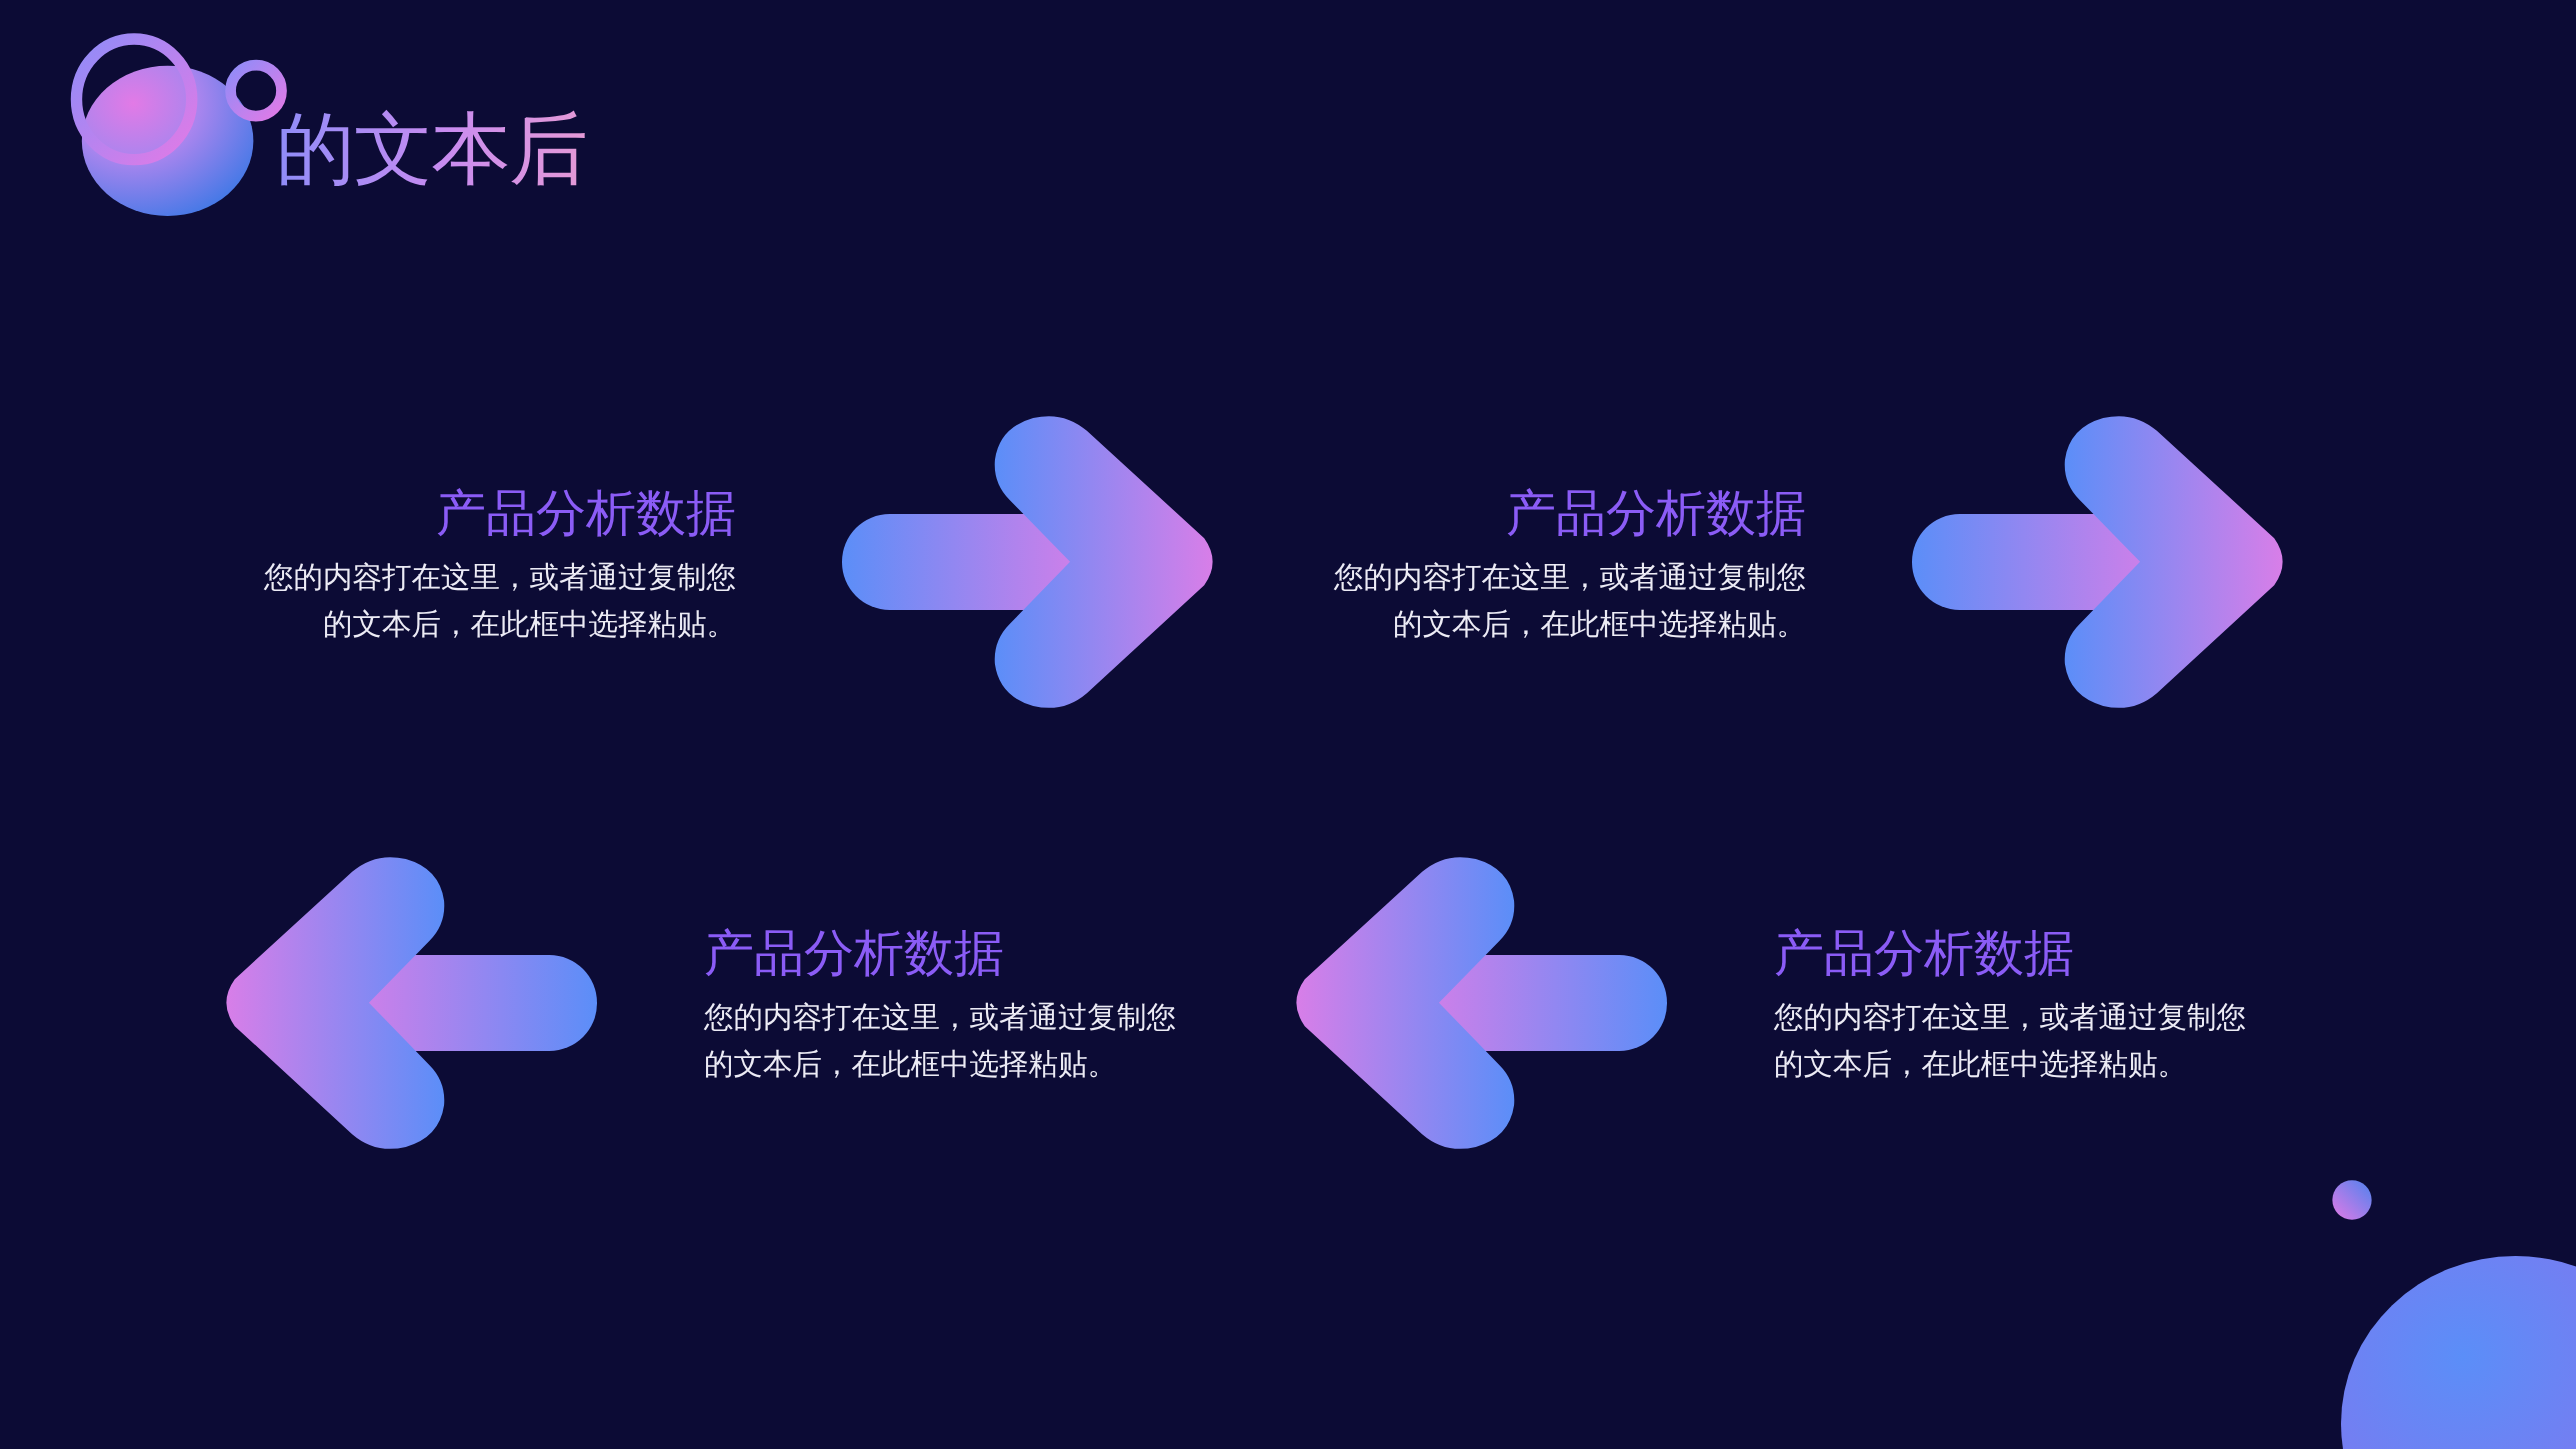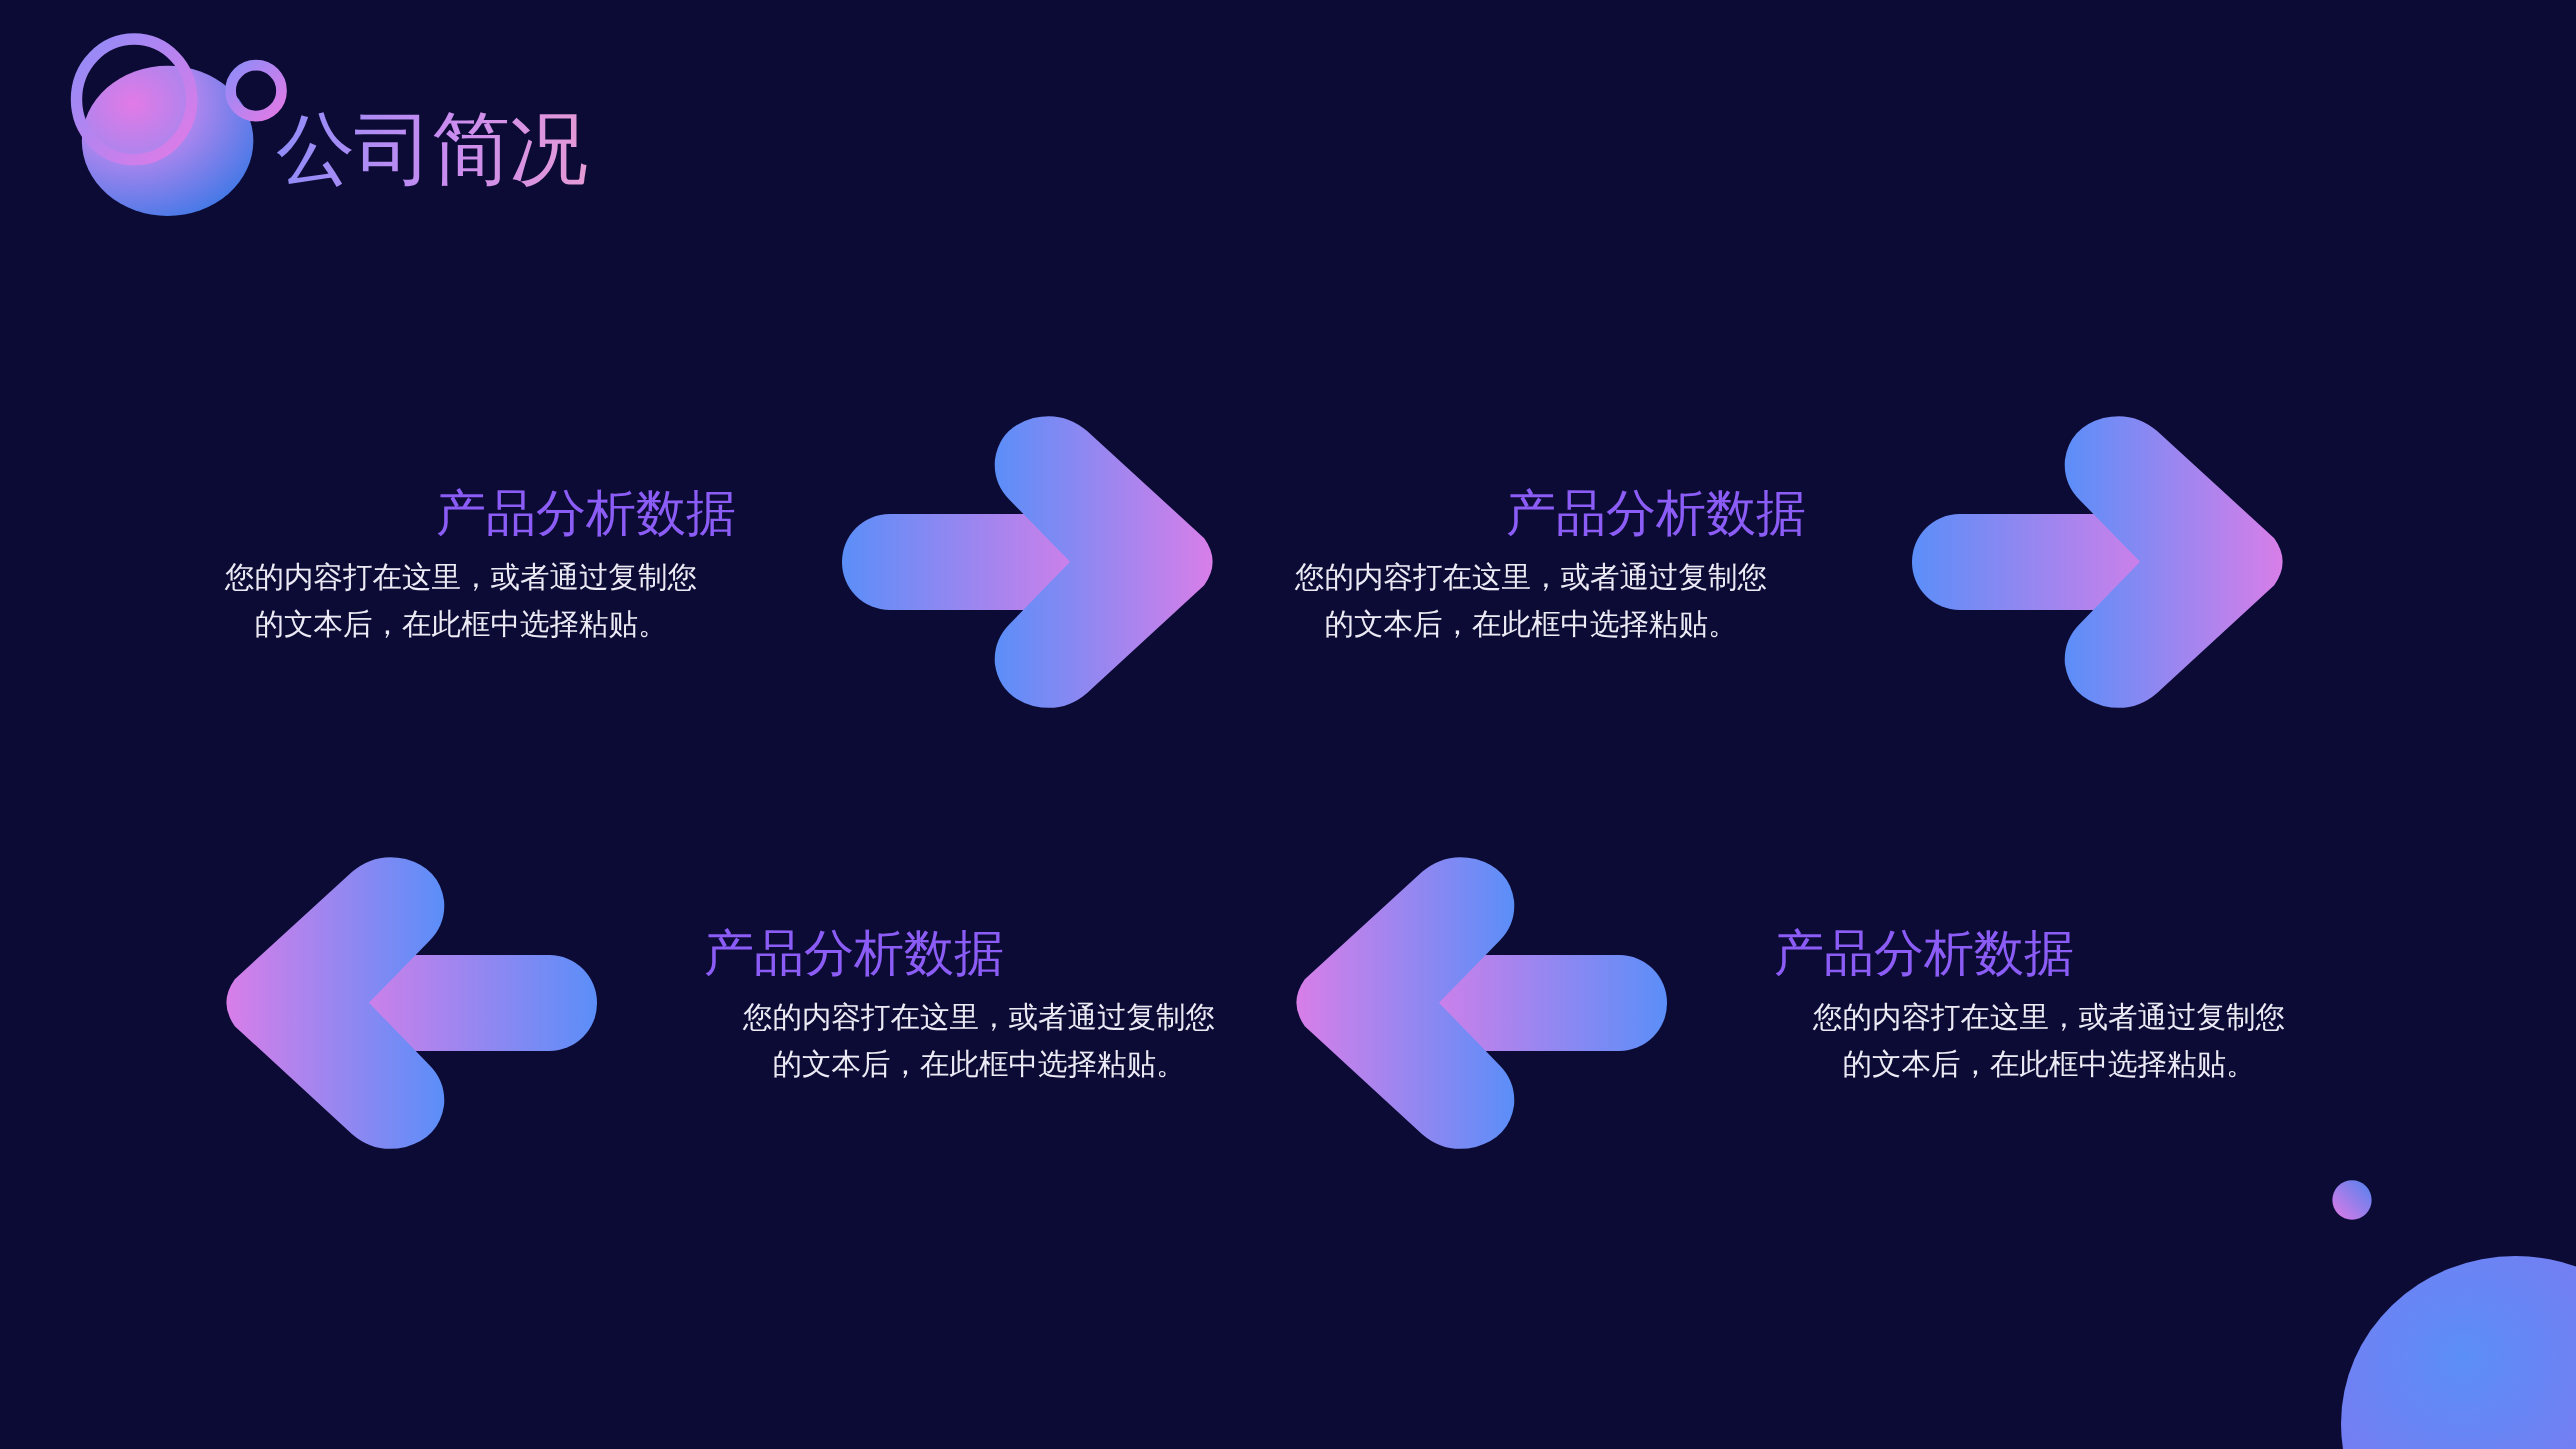--- a/index.html
+++ b/index.html
@@ -18,21 +18,21 @@
   .block { position:absolute; width:550px; color:#f1f1f7; }
   .block.right { text-align:right; }
   .block.left { text-align:left; }
   .block h2 {
     margin:0; font-weight:normal; font-size:50px; line-height:67px; color:#8b5cf6;
     white-space:nowrap;
   }
   .block p {
     margin:6.7px 0 0 0; font-size:29.5px; line-height:47px; color:#ecebf5;
   }
-  .block p span { display:block; white-space:nowrap;text-align:center; }
+  .block p span { display:block; white-space:nowrap; }
   svg { position:absolute; overflow:visible; }
 </style>
 </head>
 <body>
 
 <svg width="0" height="0" style="position:absolute">
   <defs>
     <linearGradient id="gR" x1="0" y1="0" x2="1" y2="0">
       <stop offset="0" stop-color="#5b8ef8"></stop>
       <stop offset="1" stop-color="#d87ee8"></stop>
@@ -61,21 +61,21 @@
     </linearGradient>
   </defs>
 </svg>
 
 <svg style="left:67px;top:27px" width="228" height="201" viewBox="0 0 340 300">
   <ellipse cx="150" cy="170" rx="128" ry="112" fill="url(#blob)"></ellipse>
   <ellipse cx="100" cy="108" rx="86" ry="90" fill="none" stroke="url(#ring)" stroke-width="17"></ellipse>
   <circle cx="282" cy="95" r="38" fill="none" stroke="url(#ring)" stroke-width="16"></circle>
 </svg>
 
-<div class="title">公司简况</div>
+<div class="title">的文本后</div>
 
 <div class="block right" style="left:186px;top:480px;">
   <h2>产品分析数据</h2>
   <p>
     <span>您的内容打在这里，或者通过复制您</span>
     <span>的文本后，在此框中选择粘贴。</span>
   </p>
 </div>
 <svg style="left:842px;top:416px" width="379" height="292" viewBox="0 0 565 435">
   <rect x="0" y="146" width="380" height="143" rx="71" fill="url(#gR)"></rect>

